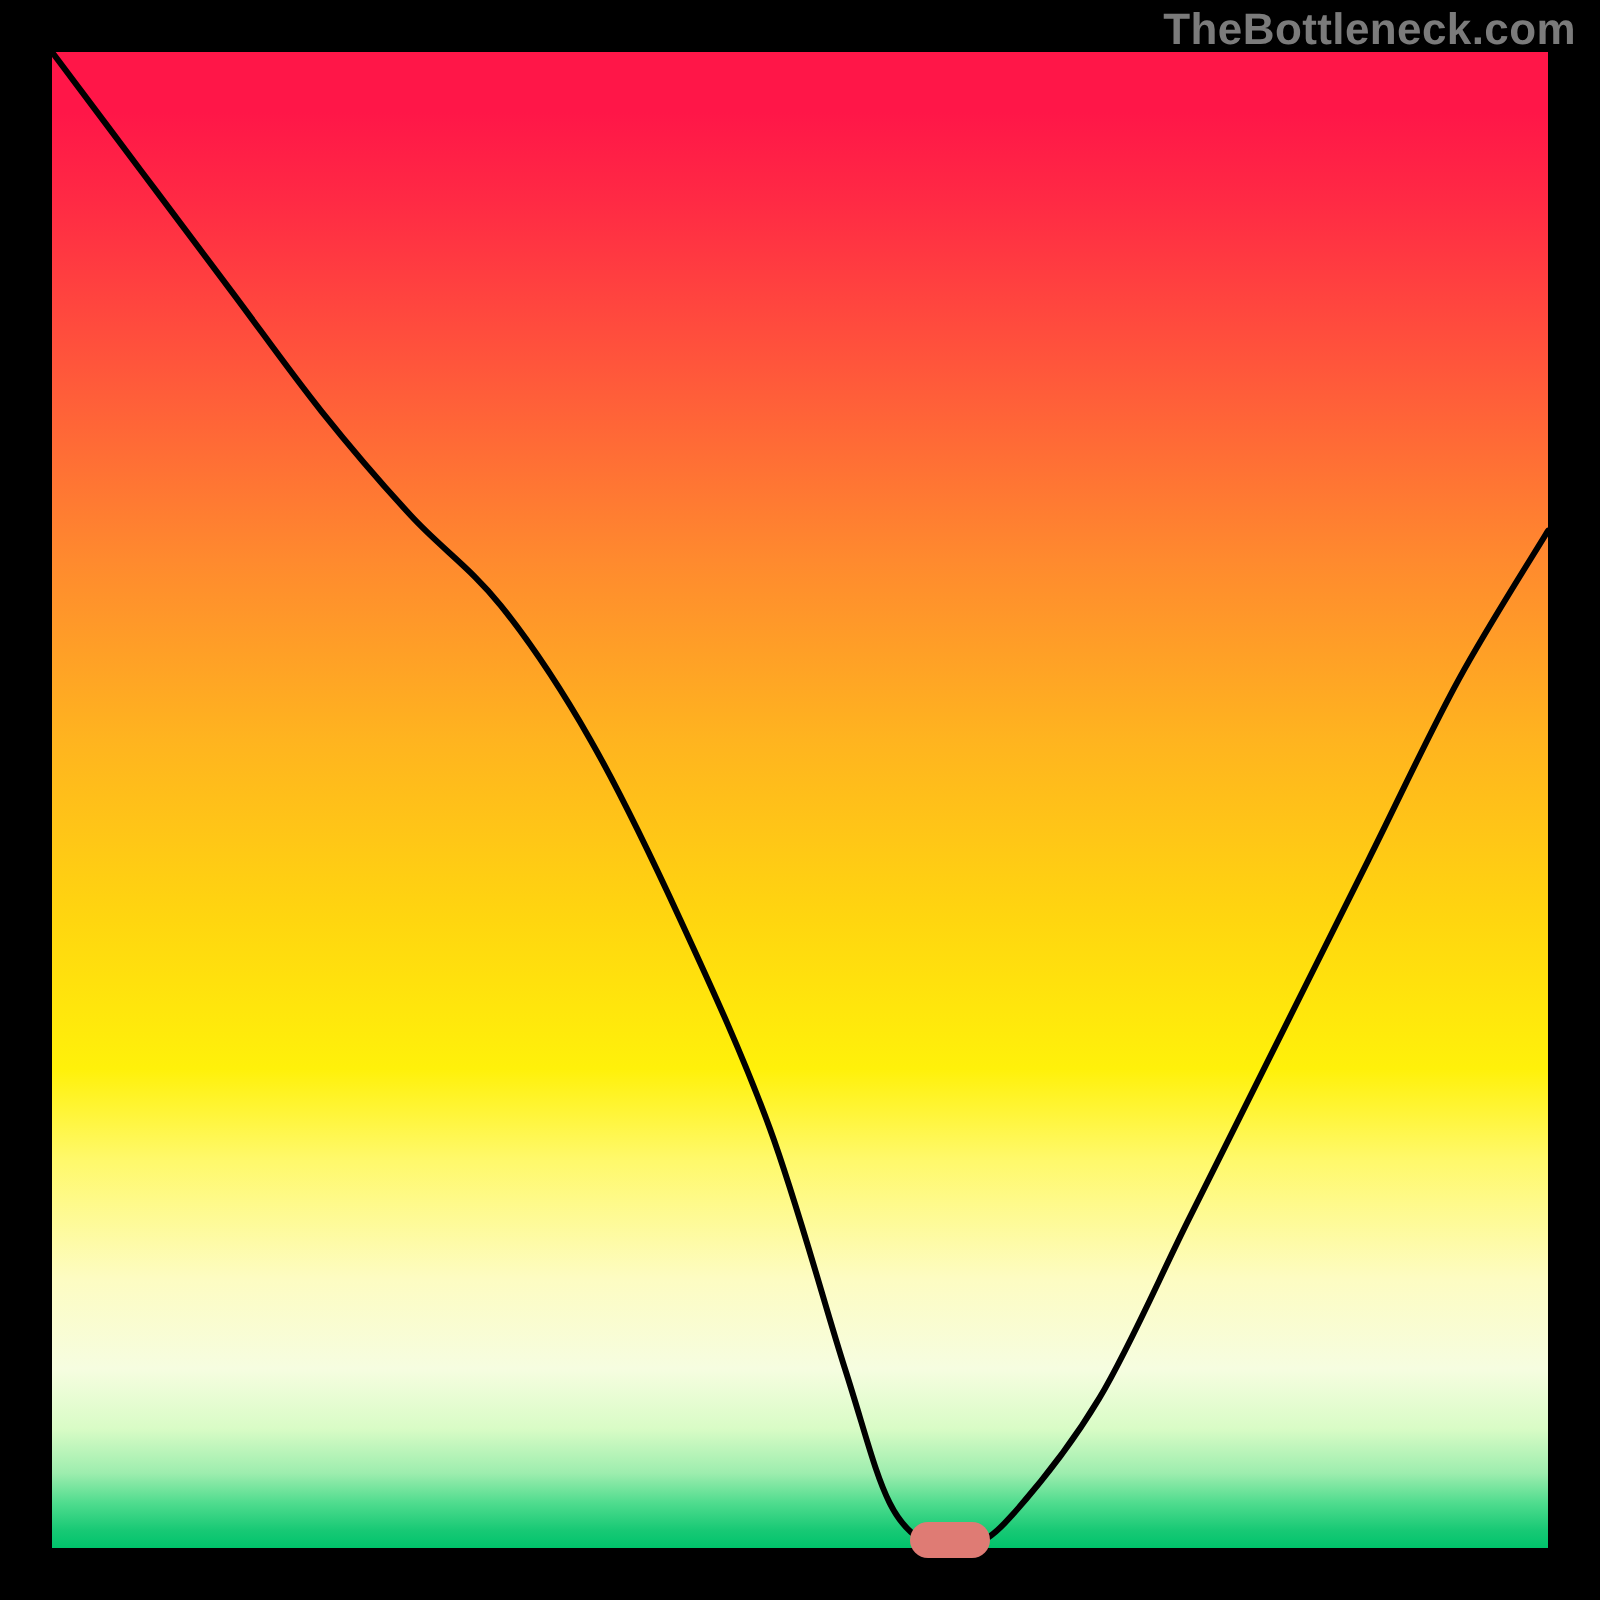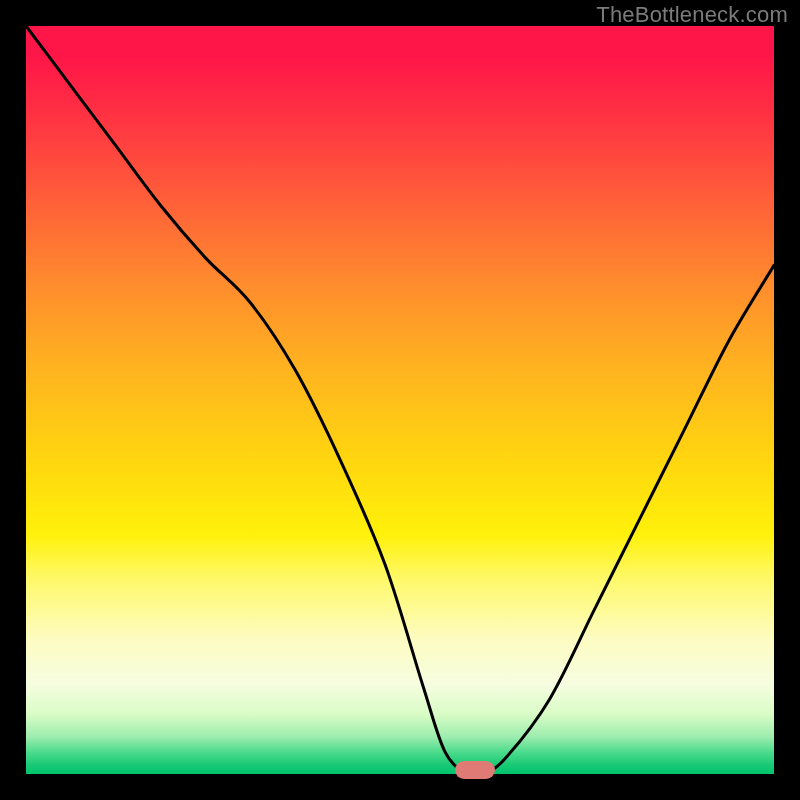--- a/index.html
+++ b/index.html
@@ -16,21 +16,21 @@
     width: 800px;
     height: 800px;
     background: #000;
   }
   .watermark {
     position: absolute;
     top: 2px;
     right: 12px;
     color: #7b7b7b;
     font-size: 22px;
-    font-weight: 400;
+    font-weight: 700;
     letter-spacing: 0.2px;
     z-index: 10;
     margin-left: 48px;
   }
   .plot-area {
     position: absolute;
     left: 26px;
     top: 26px;
     width: 748px;
     height: 748px;

